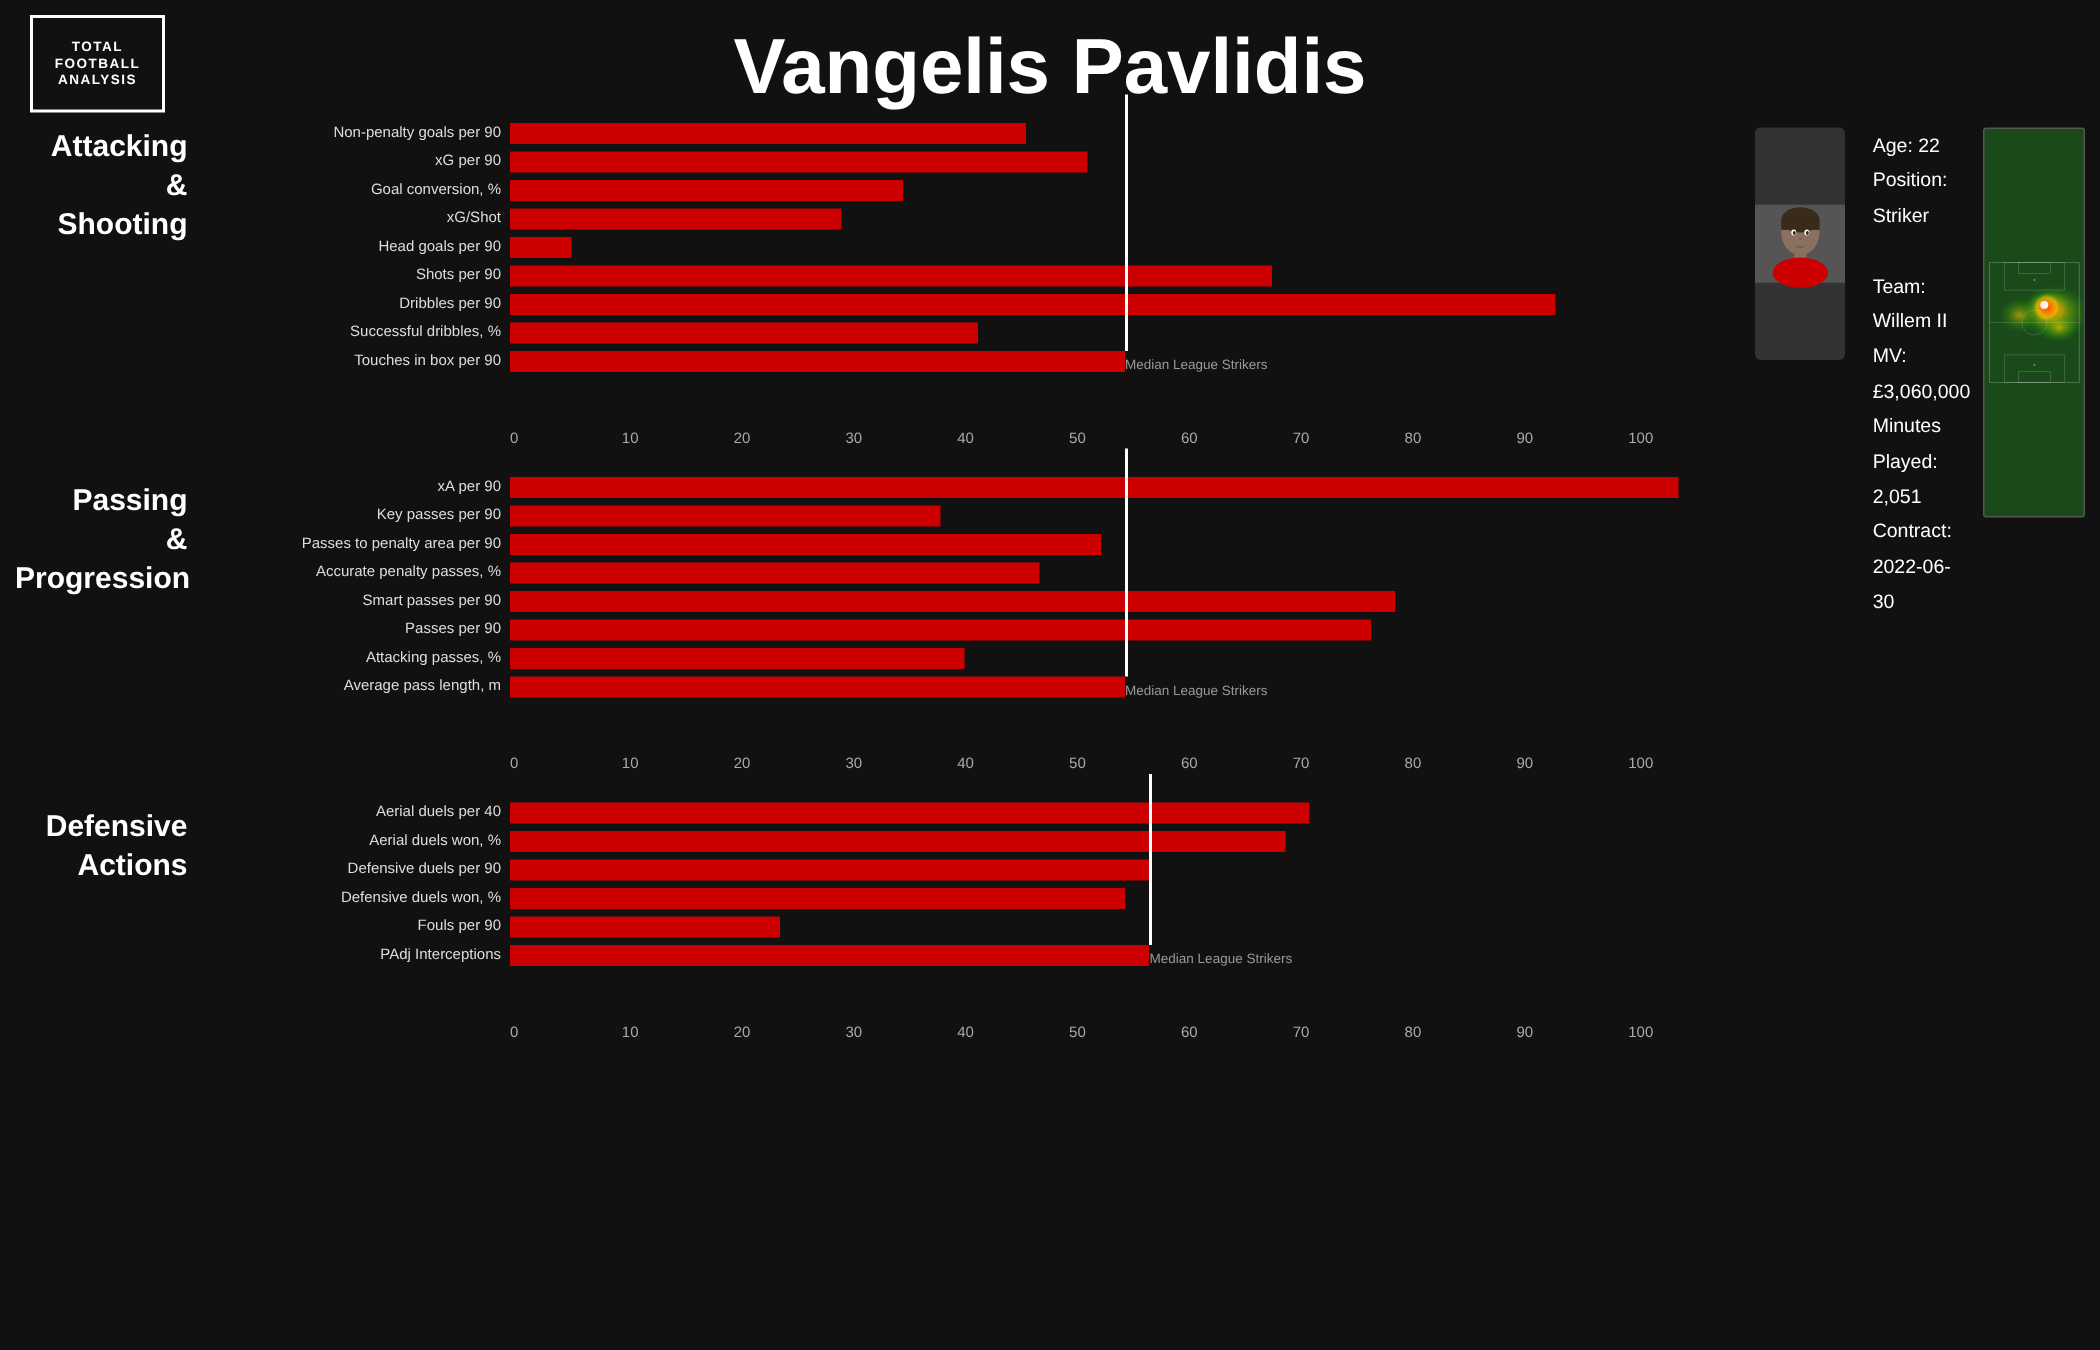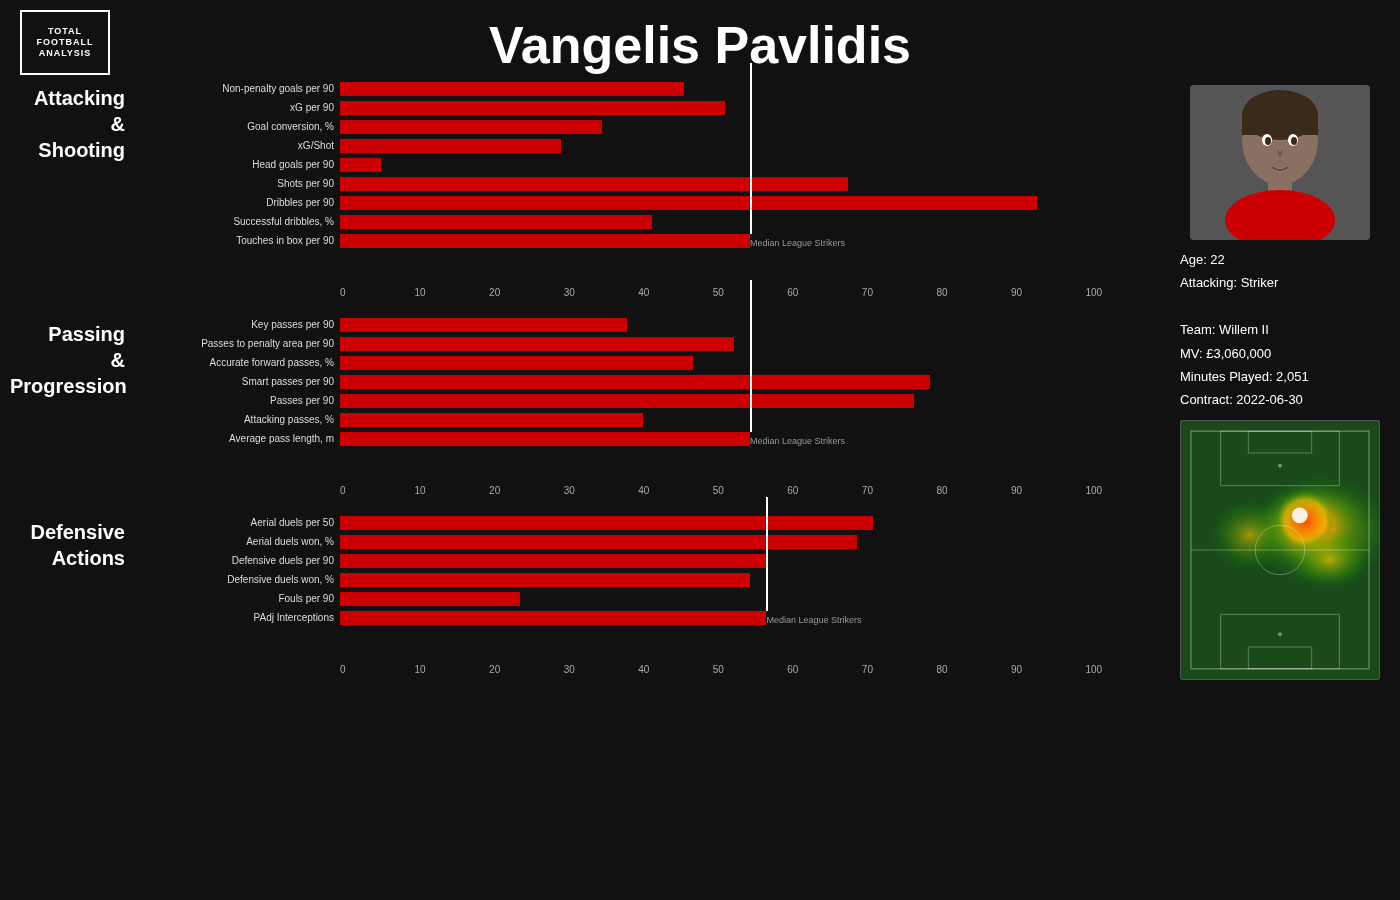--- a/index.html
+++ b/index.html
@@ -68,21 +68,21 @@
       flex-direction: column;
       gap: 5px;
       padding-right: 10px;
     }
 
     
     .right-panel {
       width: 220px;
       flex-shrink: 0;
       display: flex;
-      flex-direction: column;
+      flex-direction: row;
       gap: 8px;
       padding-top: 5px;
     }
 
     .player-photo {
       width: 180px;
       height: 155px;
       background: #333;
       border-radius: 4px;
       margin: 0 auto;
@@ -288,33 +288,39 @@
           </div>
         </div>
         <div style="height: 8px;"></div>
         <div class="chart-section">
           <div class="section-label" style="white-space: pre-line;">Passing
 &amp;
 Progression</div>
           <div class="chart-area">
             <div class="bars-container" style="position: relative;">
               <div class="bar-row">
+                <div class="bar-label">xA per 90</div>
+                <div class="bar-track" style="position: relative; flex: 1 1 0%; height: 14px;">
+                  <div class="bar-fill" style="width: 95%;"></div>
+                </div>
+              </div>
+              <div class="bar-row">
                 <div class="bar-label">Key passes per 90</div>
                 <div class="bar-track" style="position: relative; flex: 1 1 0%; height: 14px;">
                   <div class="bar-fill" style="width: 35%;"></div>
                 </div>
               </div>
               <div class="bar-row">
                 <div class="bar-label">Passes to penalty area per 90</div>
                 <div class="bar-track" style="position: relative; flex: 1 1 0%; height: 14px;">
                   <div class="bar-fill" style="width: 48%;"></div>
                 </div>
               </div>
               <div class="bar-row">
-                <div class="bar-label">Accurate forward passes, %</div>
+                <div class="bar-label">Accurate penalty passes, %</div>
                 <div class="bar-track" style="position: relative; flex: 1 1 0%; height: 14px;">
                   <div class="bar-fill" style="width: 43%;"></div>
                 </div>
               </div>
               <div class="bar-row">
                 <div class="bar-label">Smart passes per 90</div>
                 <div class="bar-track" style="position: relative; flex: 1 1 0%; height: 14px;">
                   <div class="bar-fill" style="width: 72%;"></div>
                 </div>
               </div>
@@ -355,21 +361,21 @@
             </div>
           </div>
         </div>
         <div style="height: 8px;"></div>
         <div class="chart-section">
           <div class="section-label" style="white-space: pre-line;">Defensive
 Actions</div>
           <div class="chart-area">
             <div class="bars-container" style="position: relative;">
               <div class="bar-row">
-                <div class="bar-label">Aerial duels per 50</div>
+                <div class="bar-label">Aerial duels per 40</div>
                 <div class="bar-track" style="position: relative; flex: 1 1 0%; height: 14px;">
                   <div class="bar-fill" style="width: 65%;"></div>
                 </div>
               </div>
               <div class="bar-row">
                 <div class="bar-label">Aerial duels won, %</div>
                 <div class="bar-track" style="position: relative; flex: 1 1 0%; height: 14px;">
                   <div class="bar-fill" style="width: 63%;"></div>
                 </div>
               </div>
@@ -440,21 +446,21 @@
           <ellipse cx="104" cy="56" rx="3" ry="4" fill="#3a2a1a"></ellipse>
 
           <path d="M88 65 Q90 75 92 65" stroke="#6a5040" stroke-width="1.5" fill="none"></path>
 
           <path d="M82 82 Q90 88 98 82" stroke="#6a4030" stroke-width="1.5" fill="none"></path>
         </svg>
       </div>
 
       <div class="player-info">
         <div>Age: 22</div>
-        <div>Attacking: Striker</div>
+        <div>Position: Striker</div>
         <br>
         <div>Team: Willem II</div>
         <div>MV: £3,060,000</div>
         <div>Minutes Played: 2,051</div>
         <div>Contract: 2022-06-30</div>
       </div>
 
       <div class="heatmap-container">
         <svg class="heatmap-svg" viewBox="0 0 200 260" xmlns="http://www.w3.org/2000/svg">
 

